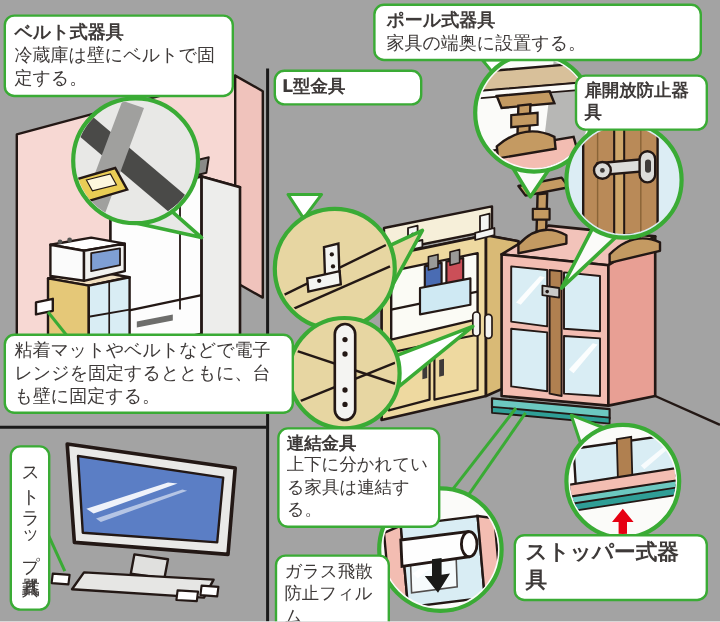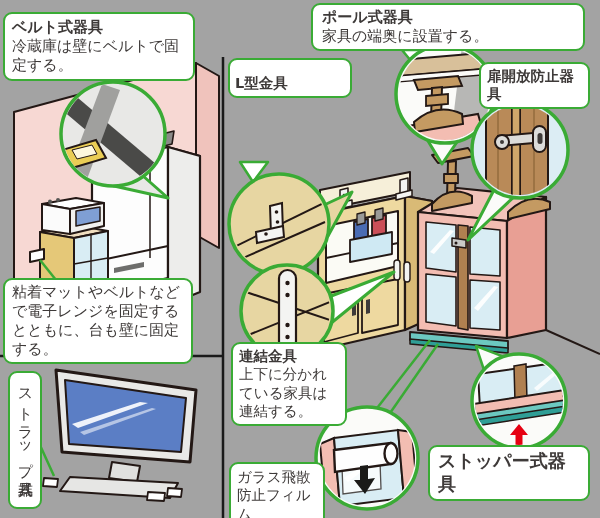--- a/index.html
+++ b/index.html
@@ -5,24 +5,24 @@
   html,body{margin:0;padding:0;background:#fff;}
   #stage{position:relative;width:600px;height:518px;background:#a3a3a3;overflow:hidden;
          font-family:"DejaVu Sans",sans-serif;color:#3e3a39;}
   #art{position:absolute;left:0;top:0;}
   .callout{position:absolute;background:#fff;border:2.5px solid #3aab35;border-radius:9px;
            color:#3e3a39;line-height:1.27;box-sizing:border-box;z-index:5;}
   .co-title{font-weight:bold;}
   .co-belt{left:3px;top:12px;width:192px;padding:4px 7px;font-size:15px;}
   .co-pole{left:311px;top:3px;width:274px;padding:3px 9px;font-size:15px;}
   .co-l{left:228px;top:58px;width:124px;padding:4px 5px;font-size:13.5px;}
-  .co-l .co-title{font-size:14.5px;margin-top:10px;}
+  .co-l .co-title{font-size:14.5px;}
   .co-door{left:479px;top:62px;width:111px;padding:3px 6px;font-size:14.5px;}
-  .co-micro{left:3px;top:278px;width:190px;padding:3px 7px;font-size:15px;}
-  .co-renketsu{left:231px;top:342px;width:116px;padding:3px 6px;font-size:14.5px;}
+  .co-micro{left:3px;top:278px;width:242px;padding:3px 7px;font-size:15px;}
+  .co-renketsu{left:231px;top:356px;width:136px;padding:3px 6px;font-size:14.5px;}
   .co-strap{left:8px;top:371px;width:34px;height:138px;padding:6px 0;font-size:15px;
             writing-mode:vertical-rl;text-orientation:upright;text-align:left;
             display:flex;align-items:center;letter-spacing:1px;}
   .co-film{left:229px;top:462px;width:96px;padding:4px 6px;font-size:14.5px;}
   .co-stopper{left:428px;top:445px;width:162px;padding:3px 8px;font-size:18px;}
 </style>
 </head>
 <body>
 
 <div id="stage">

